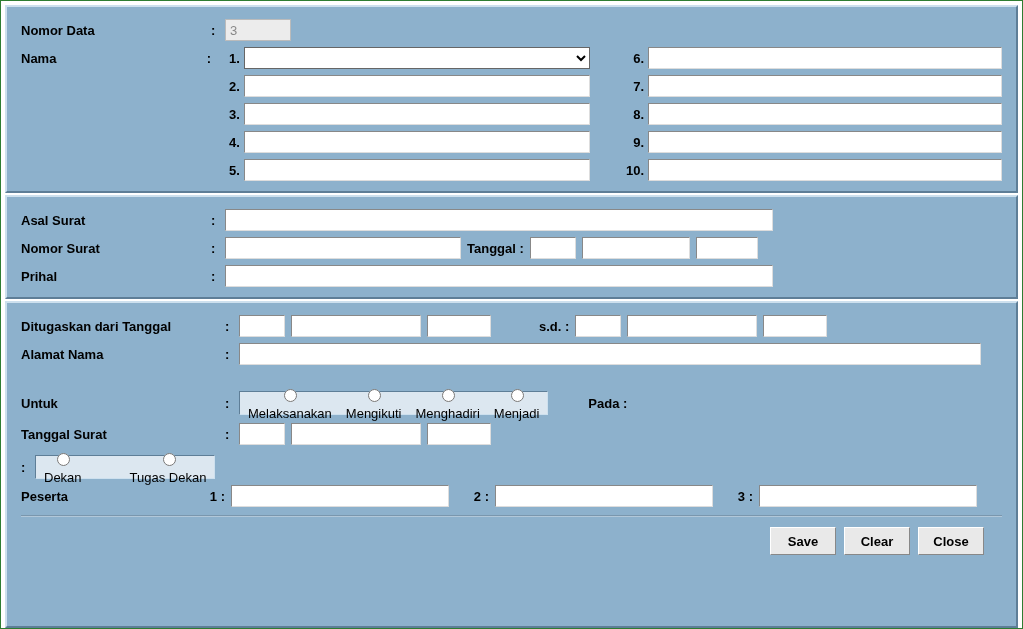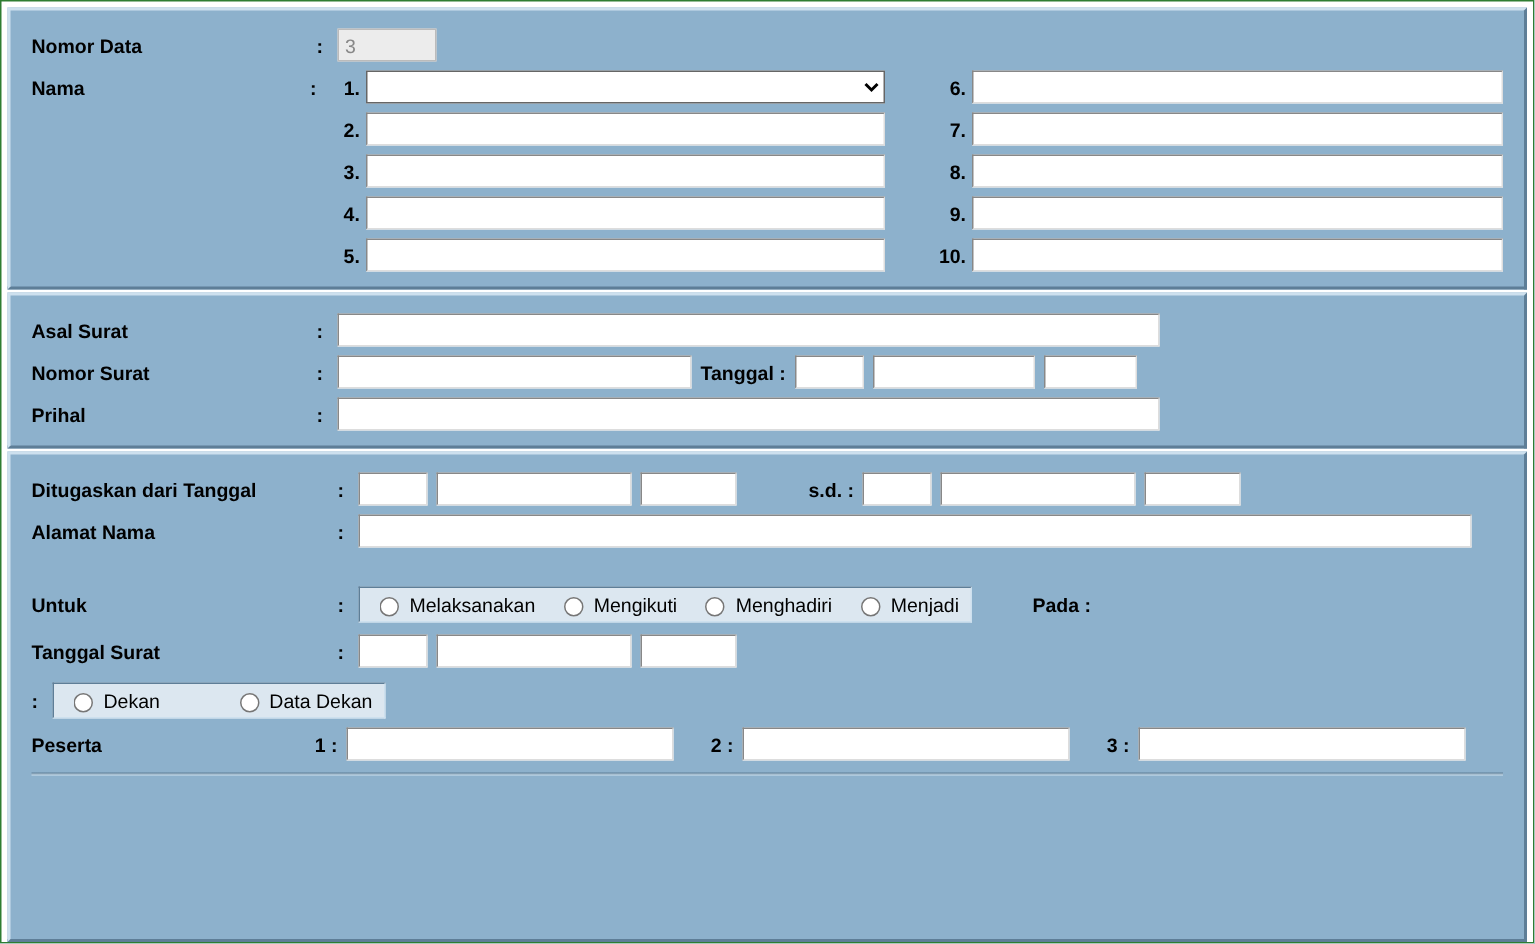--- a/index.html
+++ b/index.html
@@ -105,20 +105,21 @@
     align-items: center;
     gap: 14px;
     height: 24px;
   }
   .radio-group label {
     display: inline-flex;
     align-items: center;
     gap: 4px;
     font-size: 13px;
     font-weight: normal;
+    flex-direction: column;
   }
   .btnbar {
     display: flex;
     justify-content: flex-end;
     gap: 8px;
     padding: 6px 18px 10px 0;
   }
   .btn {
     min-width: 66px;
     height: 28px;
@@ -280,31 +281,36 @@
     </div>
     <div class="row" style="margin-top:10px">
       <span class="colon">:</span>
       <span class="radio-group" style="gap:48px">
         <label>
             <input type="radio" name="pen" style="">
             <span>Dekan</span>
           </label>
         <label>
             <input type="radio" name="pen" style="">
-            <span>Data Dekan</span>
+            <span>Tugas Dekan</span>
           </label>
       </span>
     </div>
     <div class="row">
       <span class="label" style="width:180px">Peserta</span>
       <span class="midlbl" style="width:30px;text-align:right">1 :</span>
       <input type="text" class="txt" style="width: 218px;" value="">
       <span class="midlbl" style="width:46px;text-align:right">2 :</span>
       <input type="text" class="txt" style="width: 218px;" value="">
       <span class="midlbl" style="width:46px;text-align:right">3 :</span>
       <input type="text" class="txt" style="width: 218px;" value="">
     </div>
 
     <hr class="hr-sep">
 
+    <div class="btnbar">
+      <button class="btn">Save</button>
+      <button class="btn">Clear</button>
+      <button class="btn">Close</button>
+    </div>
   </div>
 
 </div>
 
 </body></html>

